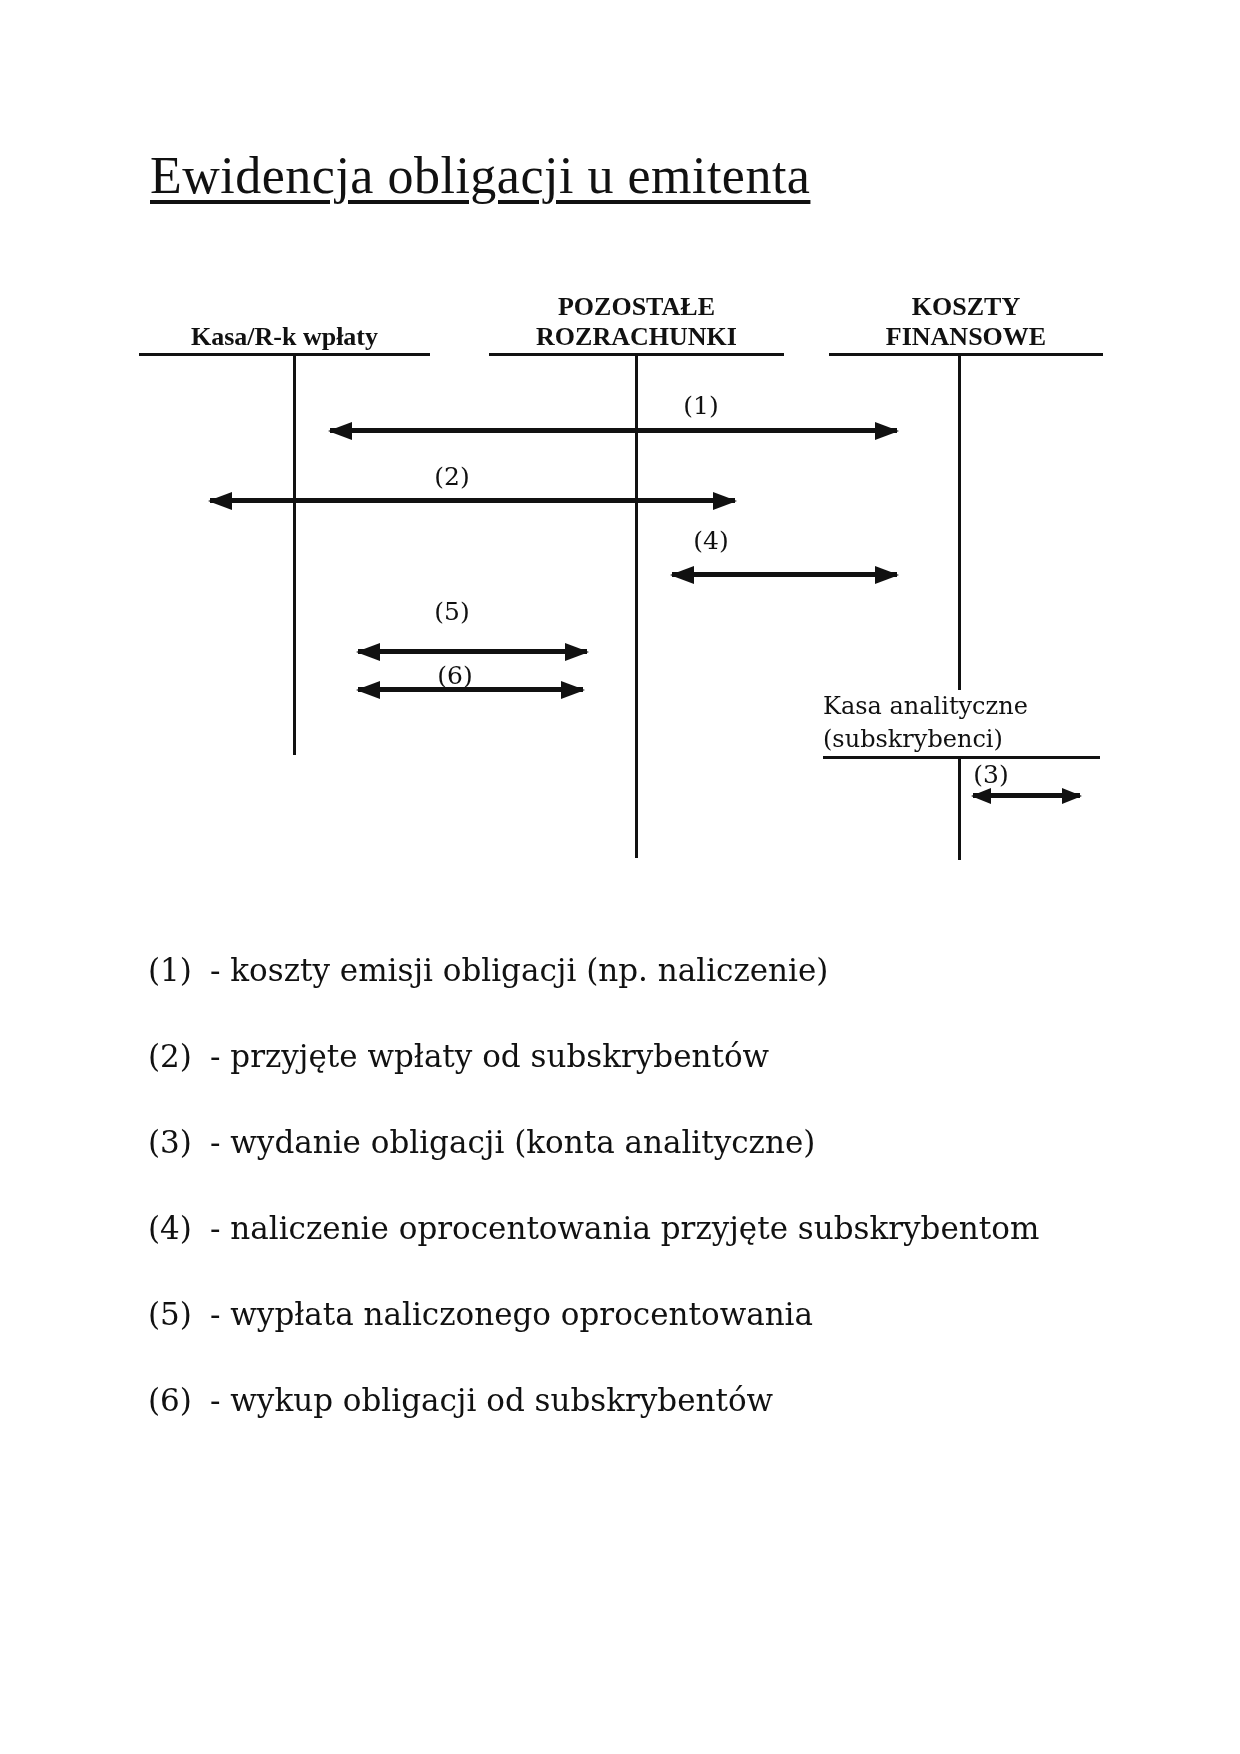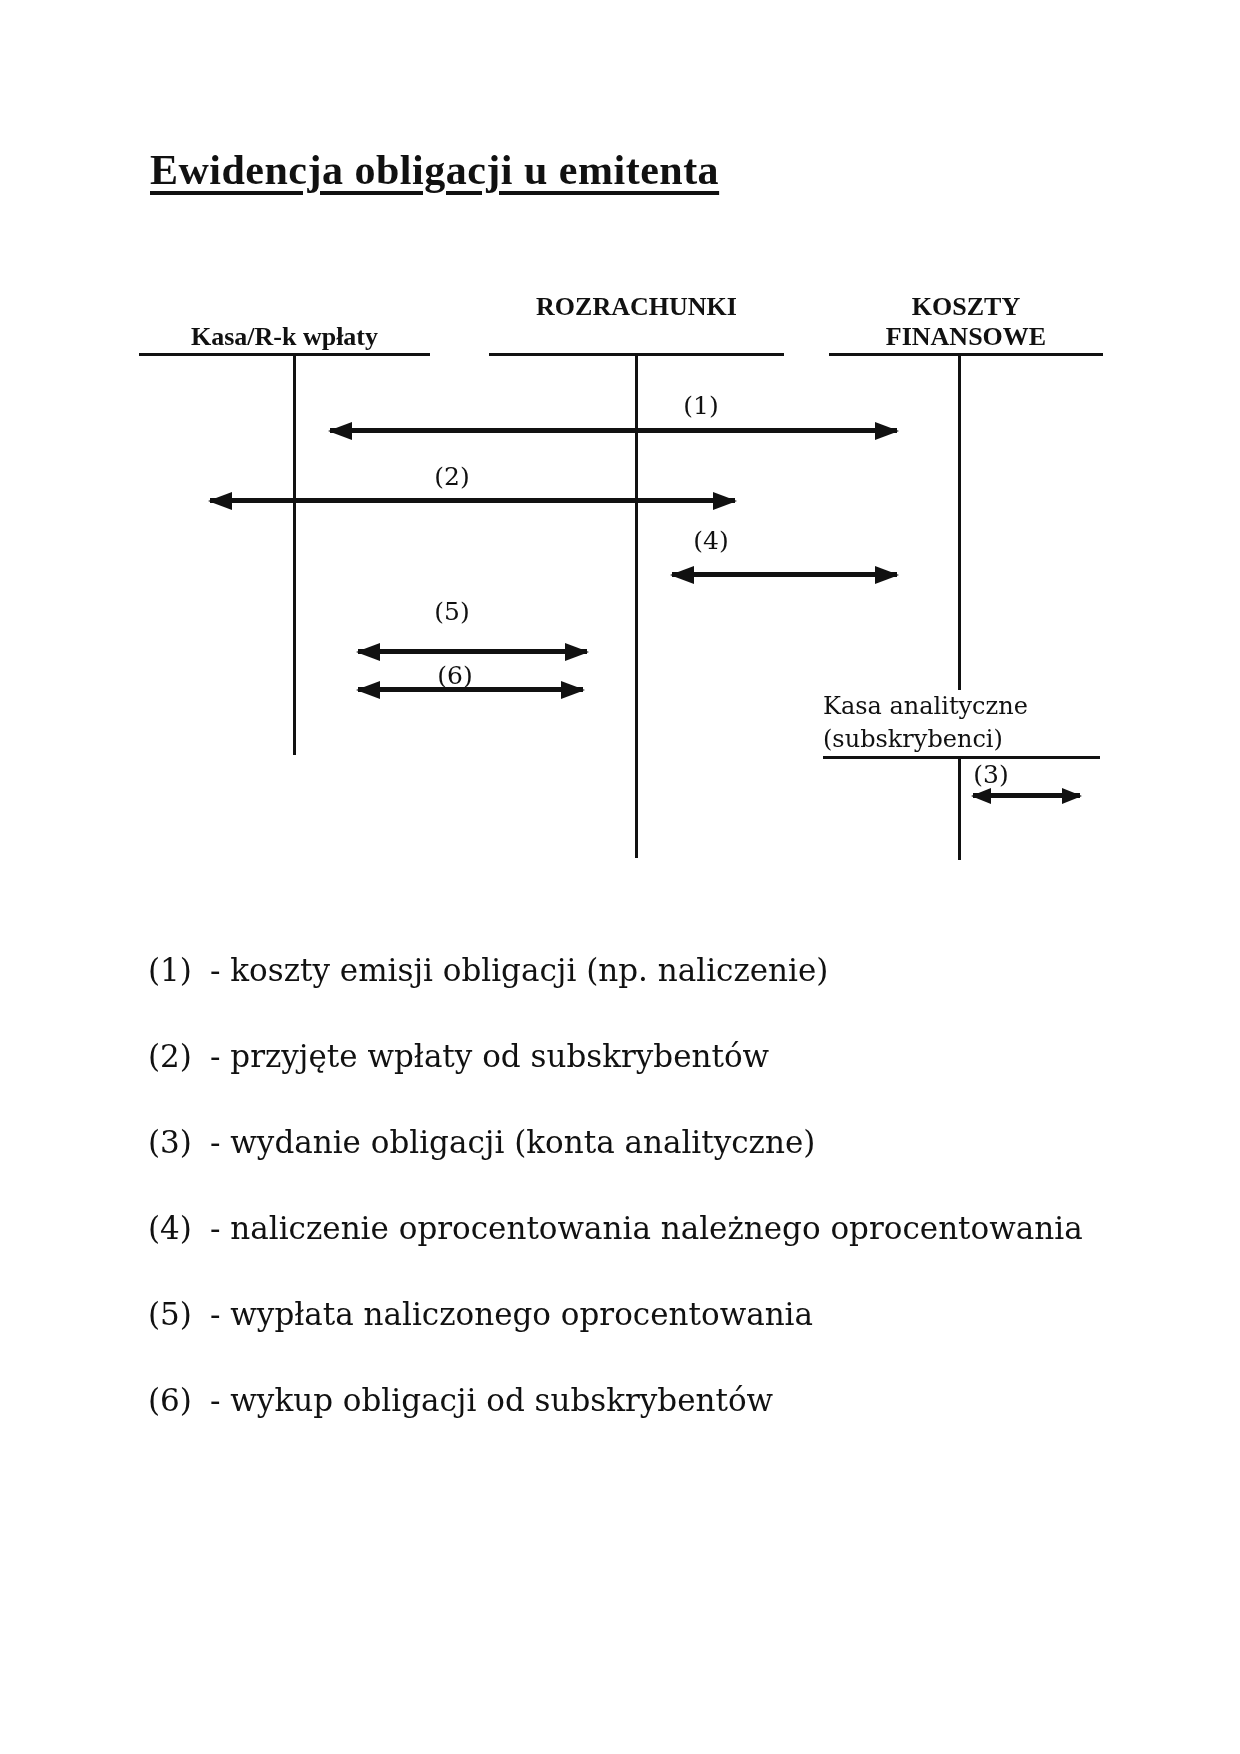--- a/index.html
+++ b/index.html
@@ -11,22 +11,22 @@
     font-family: "Liberation Serif", serif;
     color: #111111;
     overflow: hidden;
   }
   .title {
     position: absolute;
     left: 150px;
     top: 146px;
     margin: 0;
     font-family: "Liberation Serif", serif;
-    font-size: 42px;
-    font-weight: bold;
+    font-size: 52px;
+    font-weight: normal;
     letter-spacing: 0.5px;
     text-decoration: underline;
     text-decoration-thickness: 3.5px;
     text-underline-offset: 7px;
   }
   
   .acct-label {
     position: absolute;
     text-align: center;
     font-family: "Liberation Serif", serif;
@@ -117,20 +117,21 @@
 <div class="page">
 
   <h1 class="title">Ewidencja obligacji u emitenta</h1>
 
   <div>
 
     <div class="acct-label lbl-kasa">
       <span>Kasa/R-k wpłaty</span>
     </div>
     <div class="acct-label lbl-pozostale">
+      <span>POZOSTAŁE</span>
       <span>ROZRACHUNKI</span>
     </div>
     <div class="acct-label lbl-koszty">
       <span>KOSZTY</span>
       <span>FINANSOWE</span>
     </div>
     <div class="acct-label lbl-konta">
       <span>Kasa analityczne</span>
       <span>(subskrybenci)</span>
     </div>
@@ -168,21 +169,21 @@
     <div class="legend-item">
       <span class="num">(2)</span>
       <span class="txt">- przyjęte wpłaty od subskrybentów</span>
     </div>
     <div class="legend-item">
       <span class="num">(3)</span>
       <span class="txt">- wydanie obligacji (konta analityczne)</span>
     </div>
     <div class="legend-item">
       <span class="num">(4)</span>
-      <span class="txt">- naliczenie oprocentowania należnego oprocentowania</span>
+      <span class="txt">- naliczenie oprocentowania przyjęte subskrybentom</span>
     </div>
     <div class="legend-item">
       <span class="num">(5)</span>
       <span class="txt">- wypłata naliczonego oprocentowania</span>
     </div>
     <div class="legend-item">
       <span class="num">(6)</span>
       <span class="txt">- wykup obligacji od subskrybentów</span>
     </div>
   </div>

